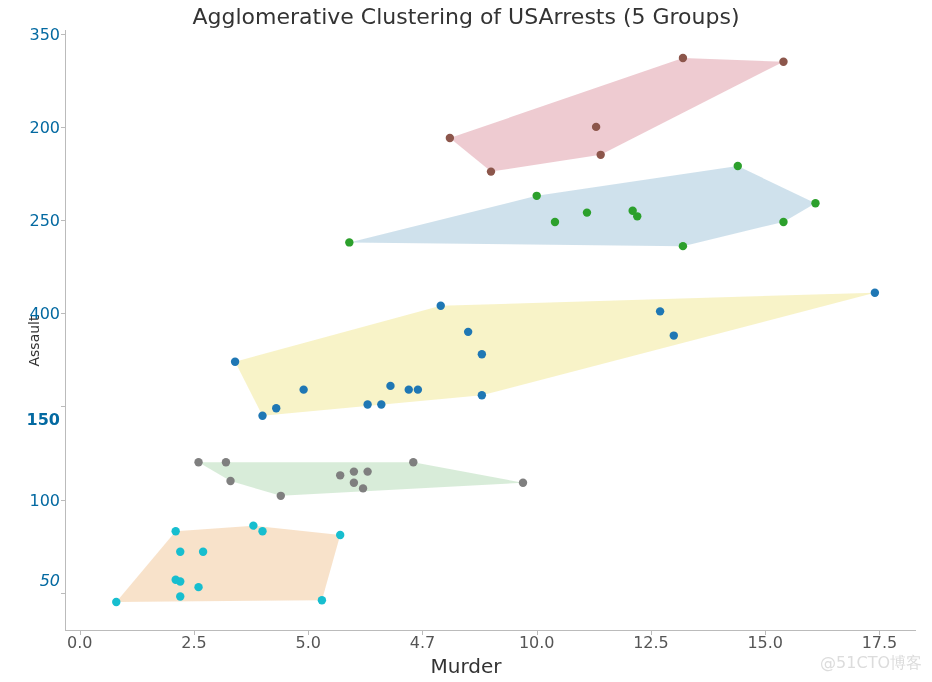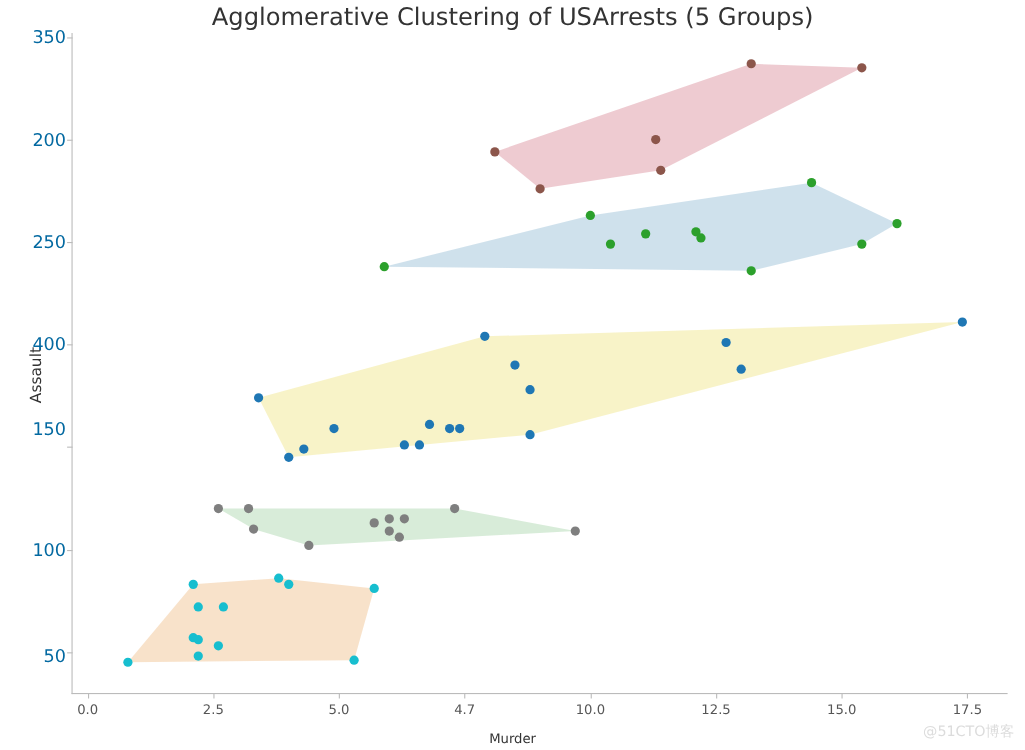--- a/index.html
+++ b/index.html
@@ -33,37 +33,37 @@
     height: 600px;
     border-left: 1px solid #bbb;
     border-bottom: 1px solid #bbb;
     background: #ffffff;
   }
   .xlabel {
     position: absolute;
     bottom: 4px;
     width: 100%;
     text-align: center;
-    font-size: 12px;
+    font-size: 20px;
     color: #333;
   }
   .ylabel {
     position: absolute;
     left: 8px;
     top: 50%;
     transform: translateY(-50%) rotate(-90deg);
     transform-origin: center;
     font-size: 14px;
     color: #333;
   }
   .tick-x {
     position: absolute;
     bottom: -22px;
     transform: translateX(-50%);
-    font-size: 12px;
+    font-size: 16px;
     color: #555;
   }
   .tick-y {
     position: absolute;
     left: -42px;
     transform: translateY(50%);
     font-size: 16px;
     color: #0369a1;
     width: 36px;
     text-align: right;
@@ -79,21 +79,21 @@
     position: absolute;
     left: -5px;
     height: 1px;
     width: 5px;
     background: #bbb;
   }
   .watermark {
     position: absolute;
     right: 10px;
     bottom: 8px;
-    font-size: 13px;
+    font-size: 16px;
     color: #dcdcdc;
     z-index: 50;
   }
   svg.plot {
     position: absolute;
     left: 0;
     top: 0;
   }
   .dot {
     stroke: none;
@@ -179,25 +179,25 @@
       <div class="tick-x" style="left: 356.452px;">4.7</div>
       <div class="tick-mark-x" style="left: 470.699px;"></div>
       <div class="tick-x" style="left: 470.699px;">10.0</div>
       <div class="tick-mark-x" style="left: 584.946px;"></div>
       <div class="tick-x" style="left: 584.946px; text-align: center;">12.5</div>
       <div class="tick-mark-x" style="left: 699.194px;"></div>
       <div class="tick-x" style="left: 699.194px;">15.0</div>
       <div class="tick-mark-x" style="left: 813.441px;"></div>
       <div class="tick-x" style="left: 813.441px;">17.5</div>
       <div class="tick-mark-y" style="top: 562.733px;"></div>
-      <div class="tick-y" style="bottom: 34px;">50</div>
+      <div class="tick-y" style="bottom: 50px; font-style: italic;">50</div>
       <div class="tick-mark-y" style="top: 469.565px;"></div>
       <div class="tick-y" style="bottom: 130.435px;">100</div>
       <div class="tick-mark-y" style="top: 376.398px;"></div>
-      <div class="tick-y" style="bottom: 240px;">150</div>
+      <div class="tick-y" style="bottom: 211px; font-weight: bold;">150</div>
       <div class="tick-mark-y" style="top: 283.23px;"></div>
       <div class="tick-y" style="bottom: 316.77px;">400</div>
       <div class="tick-mark-y" style="top: 190.062px;"></div>
       <div class="tick-y" style="bottom: 409.938px;">250</div>
       <div class="tick-mark-y" style="top: 96.8944px;"></div>
       <div class="tick-y" style="bottom: 503.106px;">200</div>
       <div class="tick-mark-y" style="top: 3.72671px;"></div>
       <div class="tick-y" style="bottom: 596.273px;">350</div>
     </div>
 

